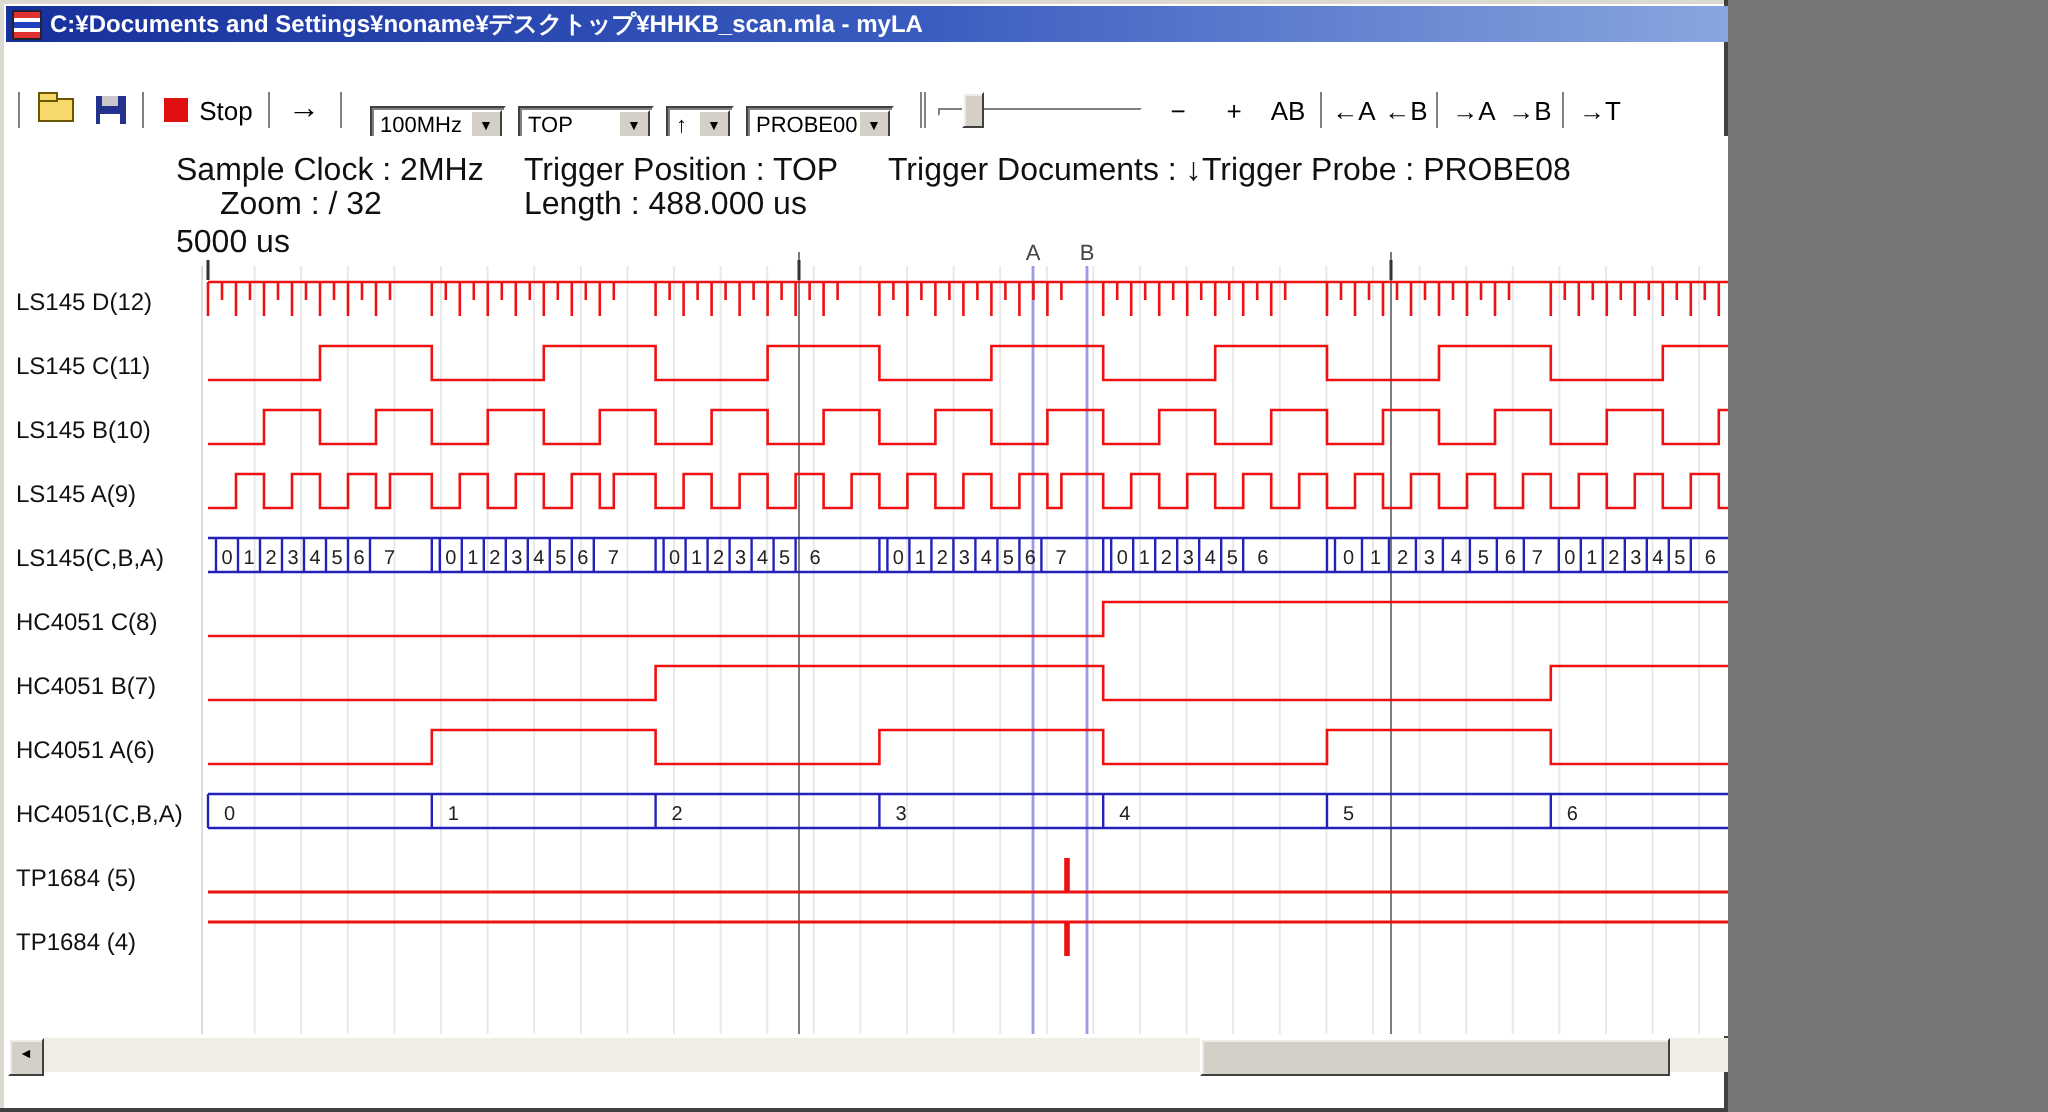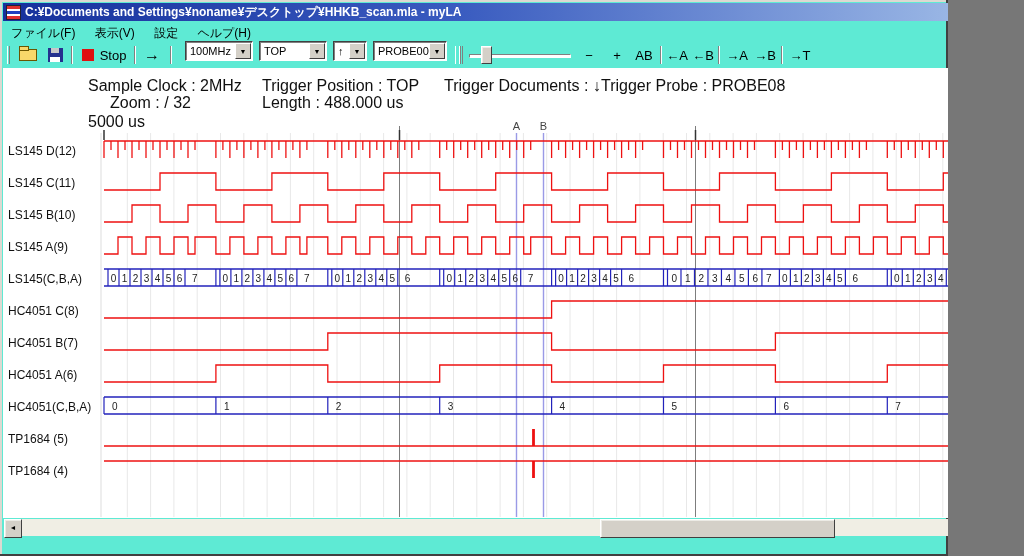--- a/index.html
+++ b/index.html
@@ -1,16 +1,16 @@
 <!DOCTYPE html>
 <html><head>
 <meta charset="utf-8">
 <style>
   html,body{margin:0;padding:0;background:#777;}
-  #screen{position:relative;width:948px;height:556px;background:#5eead4;overflow:hidden;
+  #screen{position:relative;width:864px;height:556px;background:#ffffff;overflow:hidden;
           font-family:"Liberation Sans",sans-serif;
           box-shadow:inset -2px -2px 0 #404040, inset 2px 2px 0 #dcd9d1;}
   
   .titlebar{position:absolute;left:3px;top:3px;width:1018px;height:18px;
             background:linear-gradient(90deg,#16309c 0%,#3a5cc0 45%,#a7c3ea 100%);
             display:flex;align-items:center;color:#fff;font-size:12px;font-weight:bold;}
   .app-icon{width:13px;height:13px;margin:0 4px 0 3px;background:#fff;border:1px solid #223;
             background-image:linear-gradient(180deg,#e03030 0 3px,#fff 3px 5px,#2040c0 5px 8px,#fff 8px 10px,#e03030 10px 13px);}
   .title-text{flex:1;white-space:nowrap;overflow:hidden;}
   .winbtn{width:16px;height:14px;margin-left:2px;background:#d4d0c8;border:1px solid;
@@ -32,21 +32,21 @@
   .grip2:before{content:"";position:absolute;left:3px;top:0;height:100%;width:0;
          border-left:1px solid #fff;border-right:1px solid #808080;}
   .tsep{position:absolute;top:5px;height:18px;width:2px;border-left:1px solid #808080;border-right:1px solid #fff;}
   .icon-folder{width:18px;height:12px;position:relative;background:#f7d86a;border:1px solid #6b5600;}
   .icon-folder:before{content:"";position:absolute;left:-1px;top:-4px;width:8px;height:3px;
                       background:#f7d86a;border:1px solid #6b5600;}
   .icon-floppy{width:15px;height:14px;background:#25318f;position:relative;}
   .icon-floppy:before{content:"";position:absolute;left:3px;top:0;width:8px;height:5px;background:#c8c8c8;}
   .icon-floppy:after{content:"";position:absolute;left:2px;bottom:0;width:10px;height:5px;background:#fff;}
   .stop-square{display:inline-block;width:12px;height:12px;background:#e01010;margin-right:6px;}
-  .combo{position:absolute;top:0;height:20px;background:#fff;font-size:11px;
+  .combo{position:absolute;top:12px;height:20px;background:#fff;font-size:11px;
          border:1px solid;border-color:#404040 #fff #fff #404040;
          box-shadow:inset 1px 1px 0 #808080;}
   .combo .val{position:absolute;left:4px;top:3px;color:#000;white-space:nowrap;}
   .combo .drop{position:absolute;right:1px;top:1px;bottom:1px;width:16px;background:#d4d0c8;
          border:1px solid;border-color:#fff #404040 #404040 #fff;
          font-size:7px;text-align:center;line-height:15px;color:#000;}
   .slider{position:absolute;top:3px;height:22px;}
   .slider .channel{position:absolute;left:0;right:0;top:10px;height:4px;background:#fff;
          border:1px solid;border-color:#808080 #fff #fff #808080;}
   .slider .thumb{position:absolute;top:2px;width:11px;height:18px;background:#d4d0c8;
@@ -79,26 +79,20 @@
 <div id="screen">
 
   <div class="titlebar">
     <div class="app-icon"></div>
     <div class="title-text">C:¥Documents and Settings¥noname¥デスクトップ¥HHKB_scan.mla - myLA</div>
     <div class="winbtn">_</div>
     <div class="winbtn">□</div>
     <div class="winbtn close">×</div>
   </div>
 
-  <div class="menubar">
-    <span class="menu-item">ファイル(F)</span>
-    <span class="menu-item">表示(V)</span>
-    <span class="menu-item">設定</span>
-    <span class="menu-item">ヘルプ(H)</span>
-  </div>
 
   <div class="toolbar">
     <div class="grip" style="left:4px"></div>
     <div class="tb" style="left:12px;width:26px">
       <span class="icon-folder"></span>
       </div>
     <div class="tb" style="left:40px;width:24px">
       <span class="icon-floppy"></span>
       </div>
     <div class="tsep" style="left:68px"></div>

